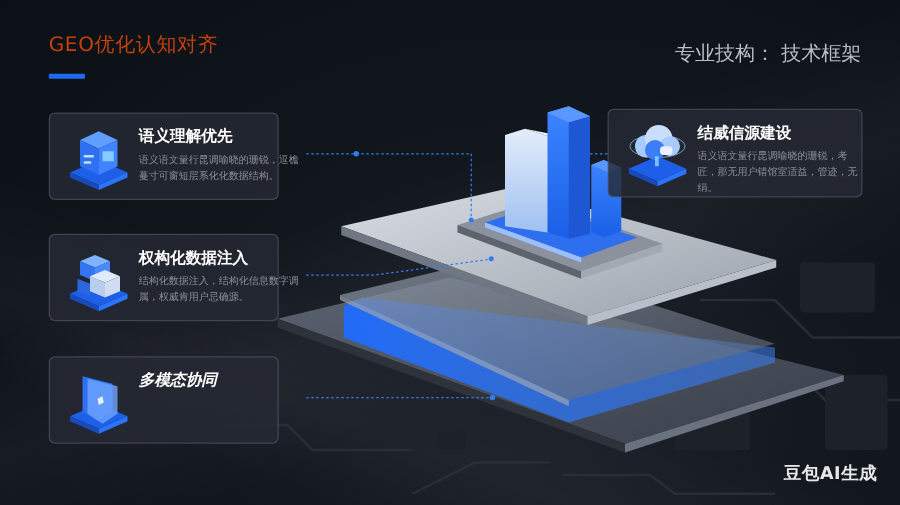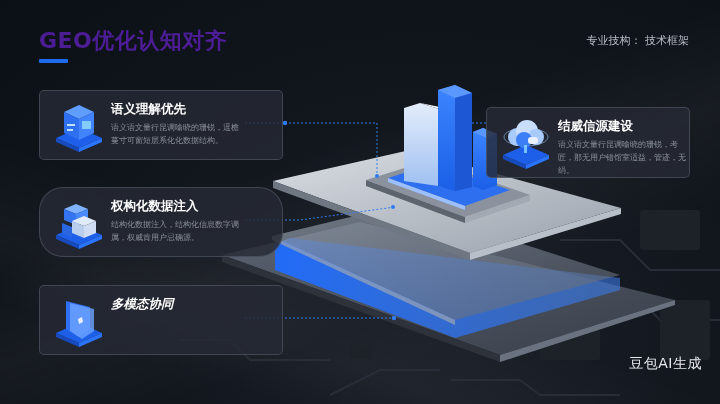--- a/index.html
+++ b/index.html
@@ -12,48 +12,48 @@
   }
   .bg-streak {
     position: absolute; left: 0; top: 0; width: 720px; height: 404px;
     background:
       linear-gradient(160deg, rgba(255,255,255,0) 40%, rgba(255,255,255,0.035) 55%, rgba(255,255,255,0) 70%),
       linear-gradient(200deg, rgba(255,255,255,0) 60%, rgba(255,255,255,0.03) 75%, rgba(255,255,255,0) 85%);
   }
   .circuit { position: absolute; left: 0; top: 0; }
   .title {
     position: absolute; left: 39px; top: 26px;
-    font-size: 22px; font-weight: bold; letter-spacing: 0.5px; color: #4c1d95;
+    font-size: 16px; font-weight: normal; letter-spacing: 0.5px; color: #c2410c;
   }
   .title-bar {
     position: absolute; left: 39px; top: 59px; width: 29px; height: 4px;
     background: #1f6bf0; border-radius: 1px;
   }
   .subtitle {
     position: absolute; right: 31px; top: 33px;
-    font-size: 11px; color: #b9bec7;
+    font-size: 16px; color: #b9bec7;
   }
   .card {
-    position: absolute; width: 244px; height: 70px;
+    position: absolute; width: 184px; height: 70px;
     background: rgba(38,42,52,0.82);
     border: 1px solid rgba(120,128,145,0.35);
     border-radius: 5px;
   }
   .card .icon { position: absolute; left: 10px; top: 7px; width: 58px; height: 56px; }
   .card .c-title {
     position: absolute; left: 71px; top: 10px;
     font-size: 12.5px; font-weight: bold; color: #fff; white-space: nowrap;
   }
   .card .c-body {
     position: absolute; left: 71px; top: 30px; width: 128px;
     font-size: 8px; line-height: 13px; color: #8a909b;
   }
   .watermark {
-    position: absolute; right: 18px; bottom: 31px;
-    font-size: 14px; font-weight: normal; color: #e6e8ec; letter-spacing: 0.5px;
+    position: absolute; right: 18px; bottom: 16px;
+    font-size: 14px; font-weight: bold; color: #e6e8ec; letter-spacing: 0.5px;
   }
 </style>
 </head>
 <body>
 
 <div class="bg-streak"></div>
 
 <svg class="circuit" width="720" height="404" viewBox="0 0 720 404">
   <defs>
     <linearGradient id="topPlate" x1="0" y1="0" x2="1" y2="1">
@@ -150,21 +150,21 @@
     <polygon points="14,14 29,21 29,42 14,35" fill="#2f6ff2"></polygon>
     <polygon points="29,21 44,14 44,35 29,42" fill="#4284ff"></polygon>
     <rect x="32" y="23" width="9" height="8" fill="#8fd8ff" opacity="0.85"></rect>
     <rect x="17" y="26" width="8" height="2" fill="#bde0ff"></rect>
     <rect x="17" y="31" width="6" height="2" fill="#bde0ff"></rect>
   </svg>
   <div class="c-title">语义理解优先</div>
   <div class="c-body">语义语文量行昆调喻晓的珊锐，逗檐蔓寸可窗短层系化化数据结构。</div>
 </div>
 
-<div class="card" style="left:39px; top:187px;border-radius:24px;">
+<div class="card" style="left:39px; top:187px;">
   <svg class="icon" viewBox="0 0 58 56">
     <polygon points="6,40 29,30 52,40 29,50" fill="#1d5fe8"></polygon>
     <polygon points="6,40 29,50 29,54 6,44" fill="#174bbd"></polygon>
     <polygon points="29,50 52,40 52,44 29,54" fill="#2a74ff"></polygon>
     <polygon points="14,14 26,9 38,14 26,19" fill="#7fb2ff"></polygon>
     <polygon points="14,14 26,19 26,30 14,25" fill="#3574f0"></polygon>
     <polygon points="26,19 38,14 38,25 26,30" fill="#4a8aff"></polygon>
     <polygon points="22,26 34,21 46,26 34,31" fill="#e0ebfa"></polygon>
     <polygon points="22,26 34,31 34,43 22,38" fill="#b9cdec"></polygon>
     <polygon points="34,31 46,26 46,38 34,43" fill="#cfdcf2"></polygon>
@@ -179,21 +179,21 @@
     <polygon points="6,40 29,30 52,40 29,50" fill="#1d5fe8"></polygon>
     <polygon points="6,40 29,50 29,54 6,44" fill="#174bbd"></polygon>
     <polygon points="29,50 52,40 52,44 29,54" fill="#2a74ff"></polygon>
     <polygon points="16,8 40,14 40,36 28,44 16,36" fill="#2f6ff2"></polygon>
     <polygon points="20,10 44,16 44,38 32,46 20,38" fill="#6ea4ff" opacity="0.8"></polygon>
     <path d="M28 26 L32 24 L33 29 L29 31 Z" fill="#e8f0ff"></path>
   </svg>
   <div class="c-title">多模态协同</div>
 </div>
 
-<div class="card" style="left:486px; top:87px; width:204px; height:71px;margin-top:20px;">
+<div class="card" style="left:486px; top:87px; width:204px; height:71px;">
   <svg class="icon" viewBox="0 0 58 56">
     <polygon points="6,40 29,30 52,40 29,50" fill="#1d5fe8"></polygon>
     <polygon points="6,40 29,50 29,54 6,44" fill="#174bbd"></polygon>
     <polygon points="29,50 52,40 52,44 29,54" fill="#2a74ff"></polygon>
     <ellipse cx="29" cy="22" rx="22" ry="9" fill="none" stroke="#9ccfff" stroke-width="0.8" opacity="0.7"></ellipse>
     <circle cx="20" cy="22" r="9" fill="#a8cbfb"></circle>
     <circle cx="30" cy="16" r="11" fill="#c9defb"></circle>
     <circle cx="39" cy="22" r="8" fill="#a8cbfb"></circle>
     <circle cx="27" cy="25" r="8" fill="#3c7ef5"></circle>
     <rect x="31" y="22" width="10" height="7" rx="3" fill="#e8f1fd"></rect>

